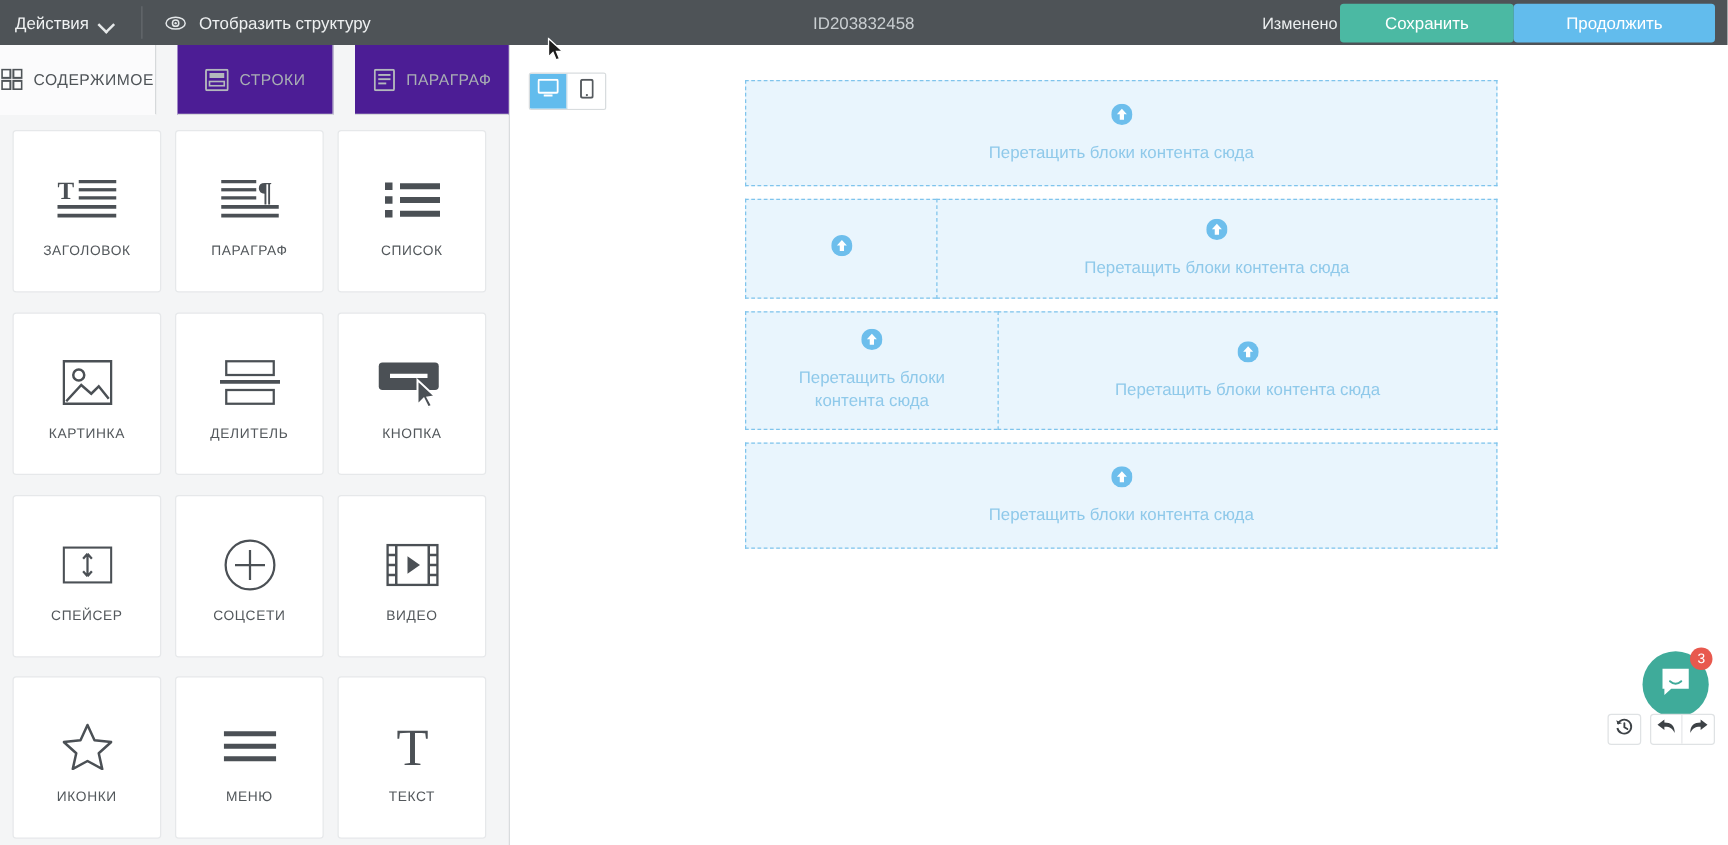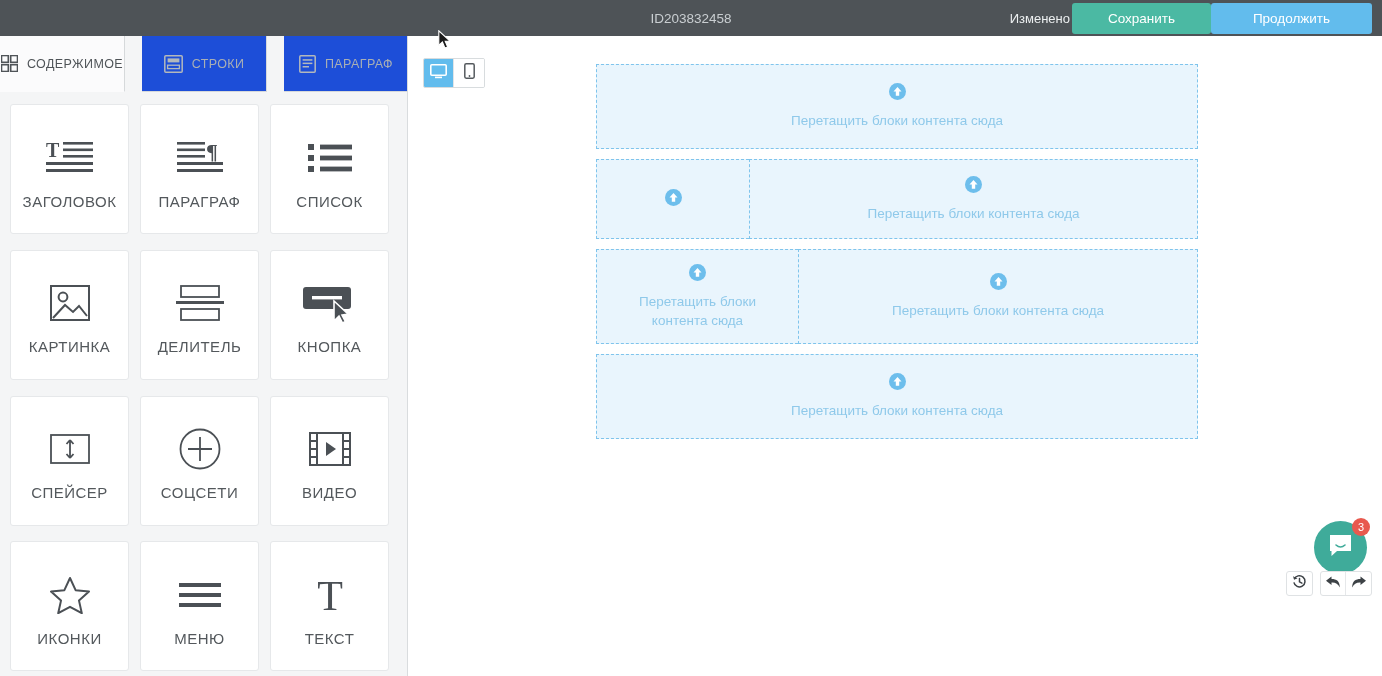--- a/index.html
+++ b/index.html
@@ -58,41 +58,41 @@
     position: absolute; left: 0; top: 36px;
     width: 408px; height: 640px;
     background: #f4f5f6;
     border-right: 1px solid #d9dcde;
     overflow: hidden;
   }
   .tabs { display: flex; height: 56px; width: 408px; gap: 17px; }
   .tab {
     flex: 1; display: flex; align-items: center; justify-content: center; gap: 9px;
     font-size: 12.5px; letter-spacing: .4px; cursor: pointer;
-    color: #a9afb4; background: #1d4ed8;
+    color: #a9afb4; background: #4c1d95;
     border-right: 1px solid #d6d9db; border-bottom: 1px solid #d6d9db;
   }
   .tab:last-child { border-right: none; }
   .tab.active {
     background: #fbfbfc; color: #4f5458; border-bottom: 1px solid #fbfbfc;
   }
   .tab svg { display: block; }
   .cards {
     padding: 12px 10px 0 10px;
     display: flex; flex-wrap: wrap; gap: 11px;
     height: 584px; overflow: hidden;
   }
   .card {
     width: 119px; height: 130px;
     background: #ffffff; border: 1px solid #e6e8ea; border-radius: 3px;
     display: flex; flex-direction: column; align-items: center; justify-content: center;
     cursor: pointer;
   }
   .card .ic { height: 58px; display: flex; align-items: center; justify-content: center; }
-  .card .lbl { margin-top: 6px; font-size: 15px; letter-spacing: .5px; color: #53585c; }
+  .card .lbl { margin-top: 6px; font-size: 11px; letter-spacing: .5px; color: #53585c; }
 
   
   .canvas {
     position: absolute; left: 409px; top: 36px;
     width: 973px; height: 568px; background: #ffffff;
   }
   .device-toggle {
     position: absolute; left: 14px; top: 22px;
     display: flex; border: 1px solid #d8dcde; border-radius: 2px; overflow: hidden;
     background: #fff;
@@ -147,20 +147,37 @@
     cursor: pointer; border-right: 1px solid #e6e8ea;
   }
   .hb-btn:last-child { border-right: none; }
 
   .cursor-main { position: absolute; left: 438px; top: 30px; pointer-events: none; }
 </style>
 </head>
 <body>
 
 <div class="topbar">
+  <div class="tb-left">
+    <div class="tb-actions">
+      <span>Действия</span>
+      <span class="chev"></span>
+    </div>
+    <div class="tb-divider"></div>
+    <div class="tb-struct">
+      <span>
+        <svg class="eye" viewBox="0 0 20 14">
+          <ellipse cx="10" cy="7" rx="9" ry="5.6" fill="none" stroke="#e4e7e9" stroke-width="1.4"></ellipse>
+          <circle cx="10" cy="7" r="3" fill="none" stroke="#e4e7e9" stroke-width="1.4"></circle>
+          <circle cx="10" cy="7" r="1.1" fill="#e4e7e9"></circle>
+        </svg>
+      </span>
+      <span>Отобразить структуру</span>
+    </div>
+  </div>
   <div class="tb-center">ID203832458</div>
   <div class="tb-right">
     <span class="tb-status">Изменено</span>
     <button class="btn-save">Сохранить</button>
     <button class="btn-continue">Продолжить</button>
   </div>
 </div>
 
 <div class="sidebar">
 

